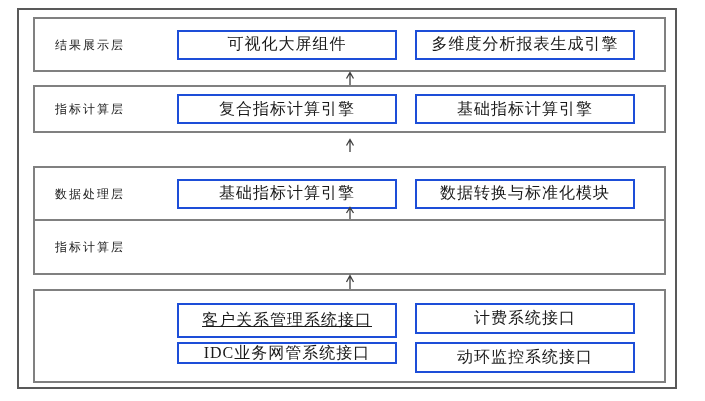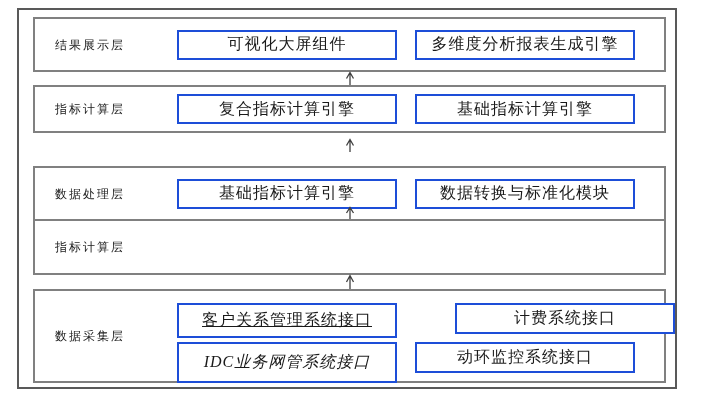--- a/index.html
+++ b/index.html
@@ -93,24 +93,23 @@
     <div class="layer-label">数据处理层</div>
     <div class="node-box col1">基础指标计算引擎</div>
     <div class="node-box col2">数据转换与标准化模块</div>
   </div>
 
   <div class="layer single" style="top:219px;height:56px;">
     <div class="layer-label">指标计算层</div>
   </div>
 
   <div class="layer" style="top:289px;height:94px;">
-    <div class="layer-label">数据采集层</div>
     <div class="node-box col1 row1" style="height:35px;text-decoration:underline;">客户关系管理系统接口</div>
-    <div class="node-box col2 row1" style="height:31px;margin-left:40px;">计费系统接口</div>
-    <div class="node-box col1 row2" style="height:41px;font-style:italic;">IDC业务网管系统接口</div>
+    <div class="node-box col2 row1" style="height:31px;">计费系统接口</div>
+    <div class="node-box col1 row2" style="height:22px;">IDC业务网管系统接口</div>
     <div class="node-box col2 row2" style="height:31px;">动环监控系统接口</div>
   </div>
 
   <div class="flow-arrow" style="top:71px;height:14px;">
     <svg width="16" height="14" viewBox="0 0 16 14">
         <path d="M8 14 V2.5 M4.5 7.5 L8 1.5 L11.5 7.5" fill="none" stroke="#404040" stroke-width="1.3"></path>
       </svg>
   </div>
   <div class="flow-arrow" style="top:138px;height:14px;">
     <svg width="16" height="14" viewBox="0 0 16 14">

